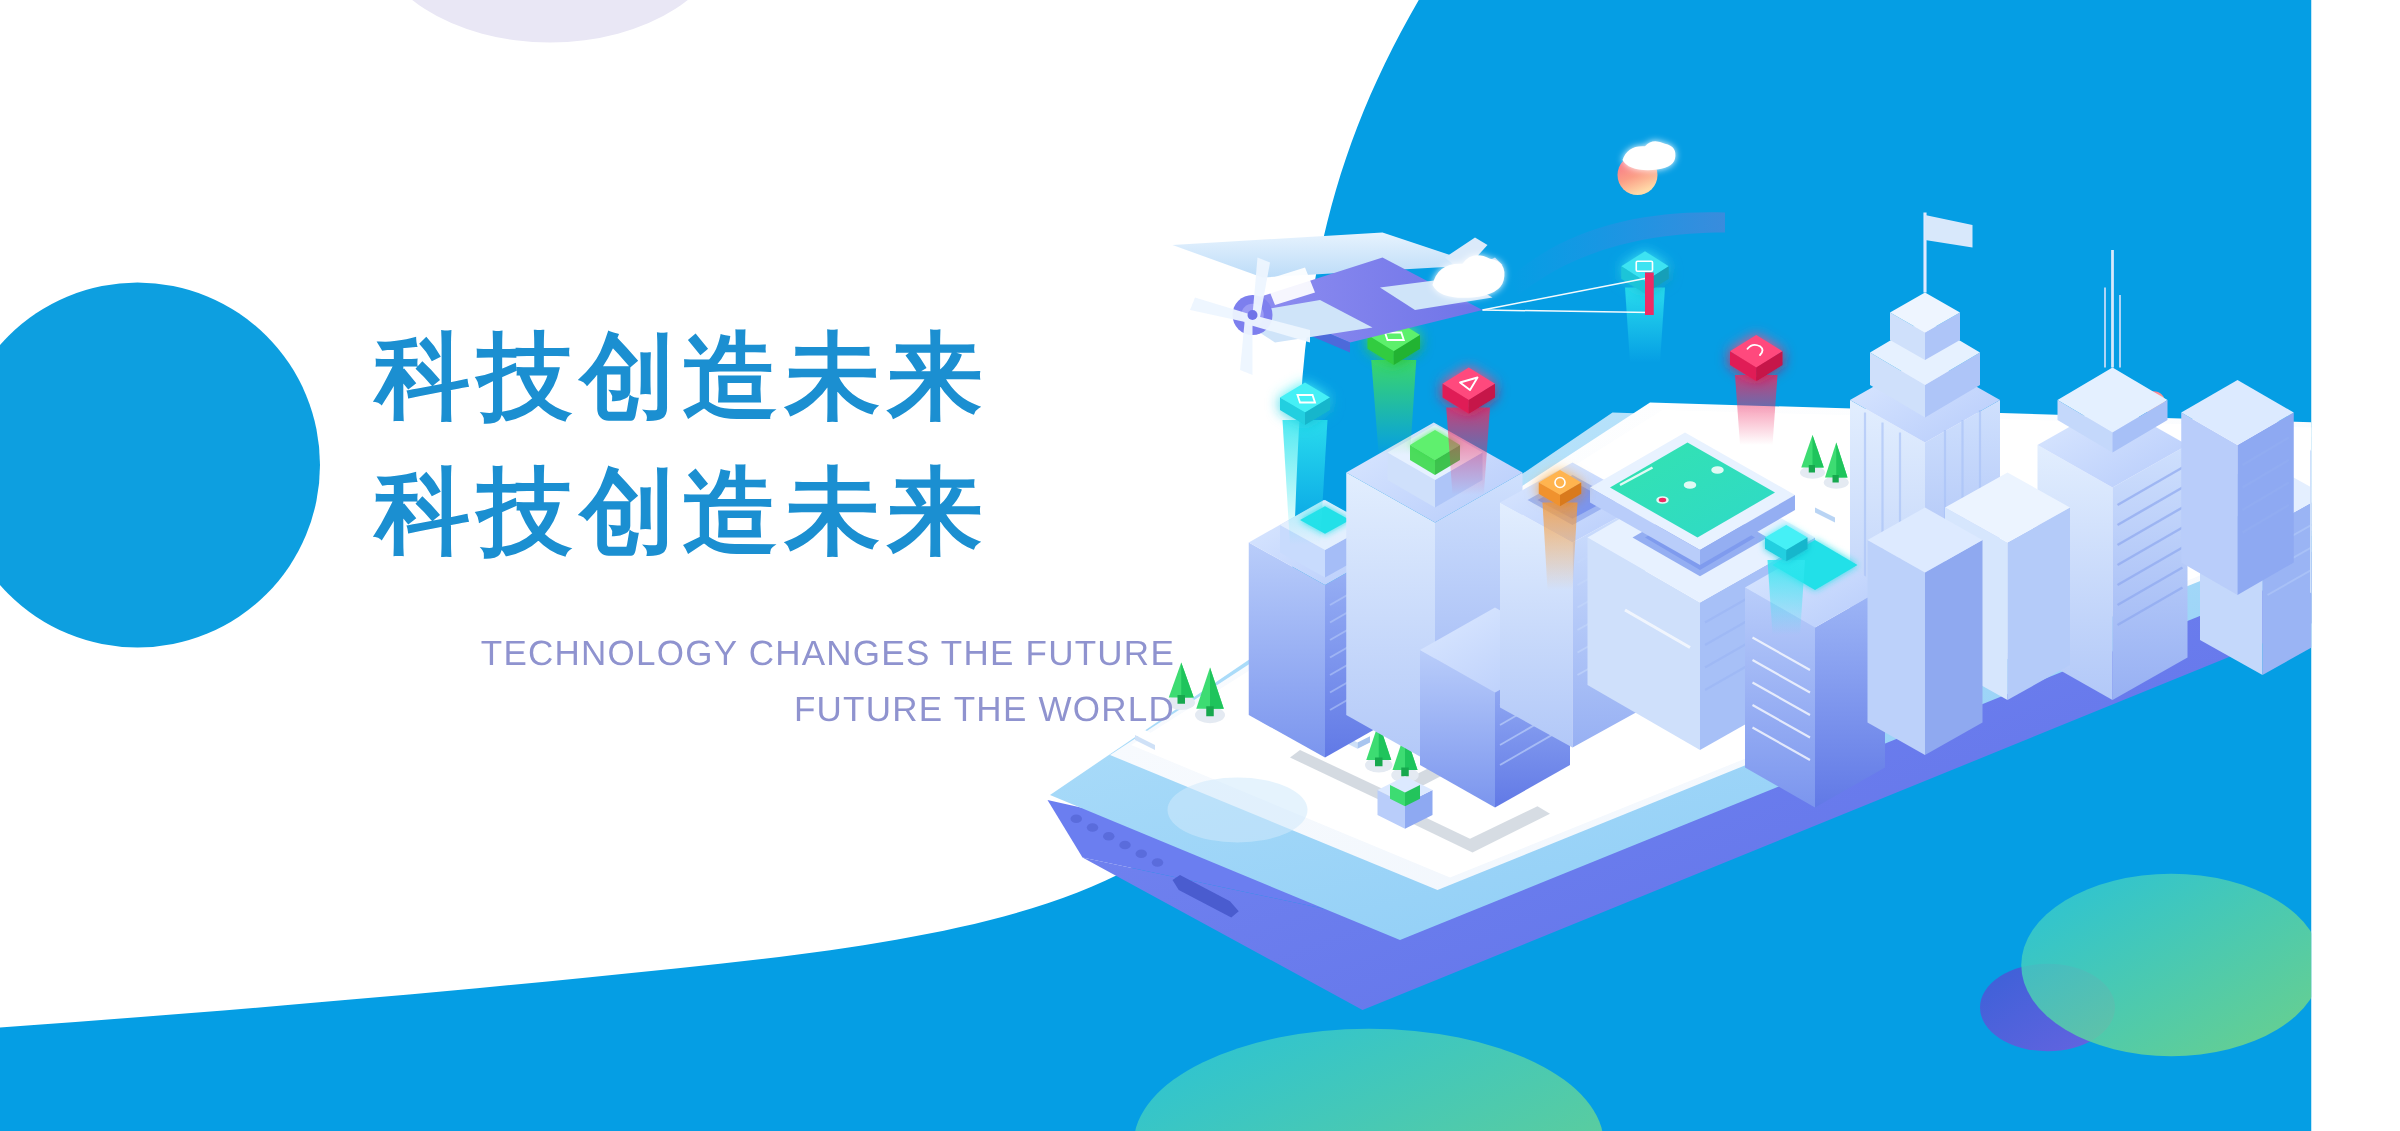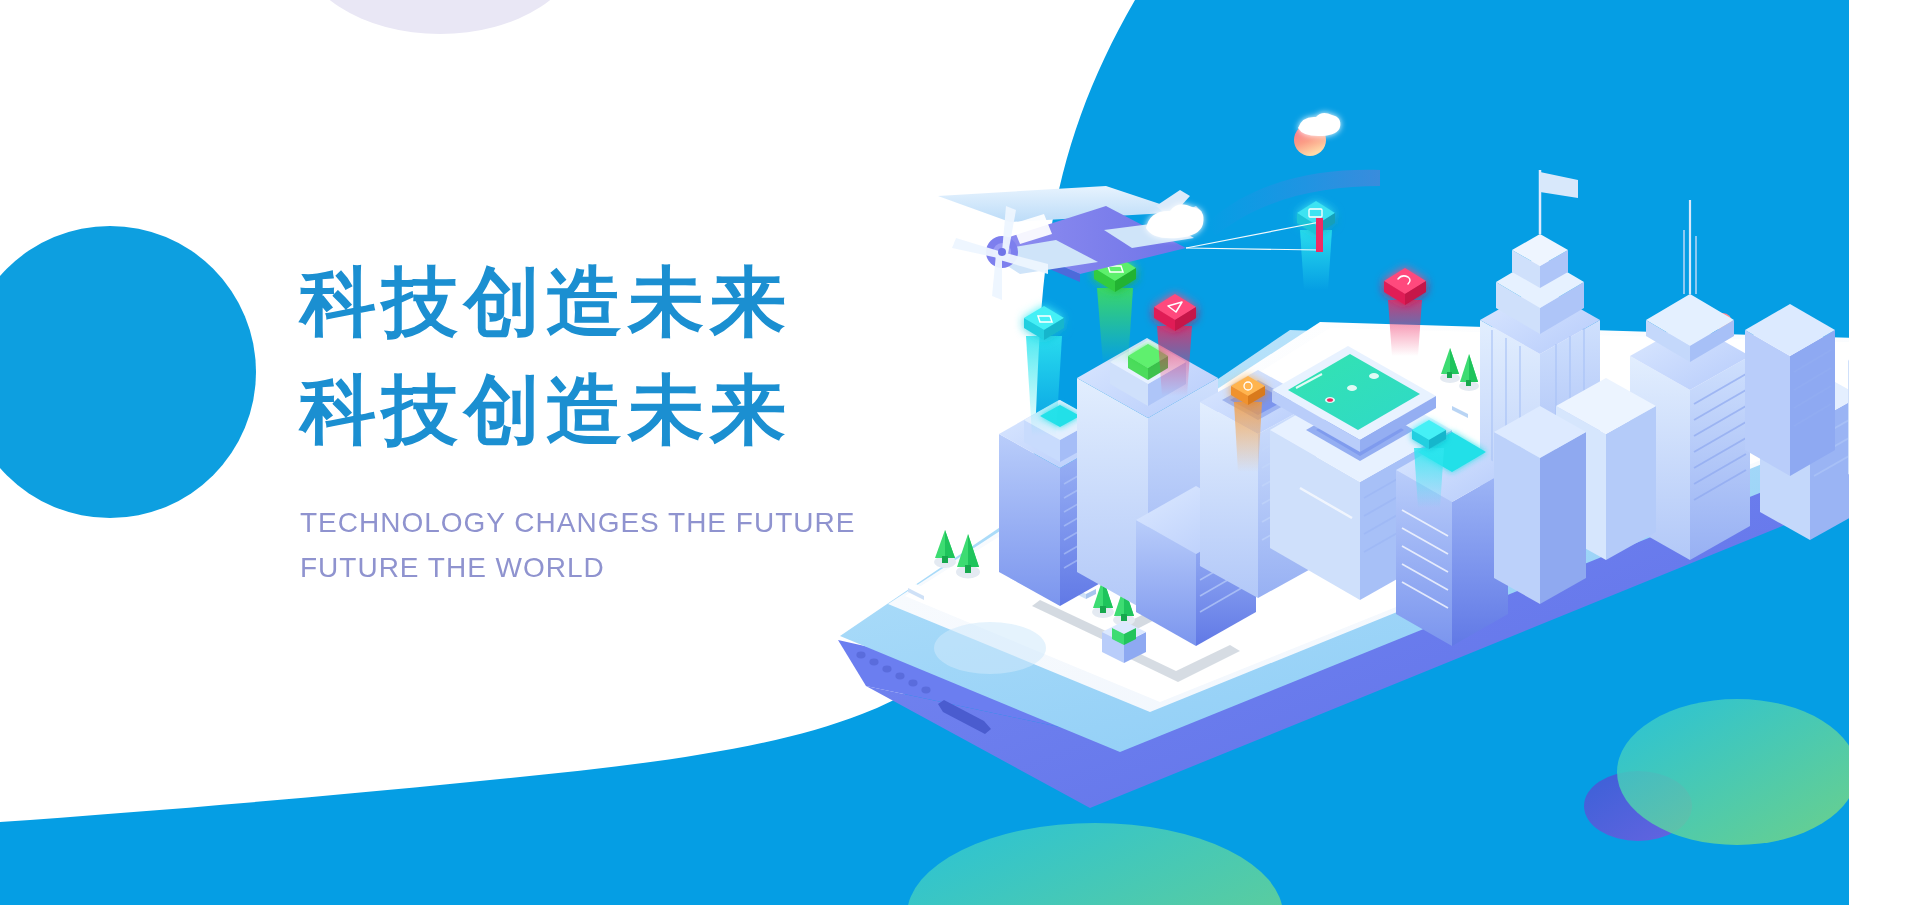--- a/index.html
+++ b/index.html
@@ -28,21 +28,21 @@
   }
   .headline-line {
     font-size:76px;
     font-weight:bold;
     letter-spacing:6px;
     line-height:1.42;
     color:#1b8fd1;
     white-space:nowrap;
     font-family:"Liberation Sans","DejaVu Sans",sans-serif;
   }
-  #subtitle { margin-top:36px; }
+  #subtitle { margin-top:36px;text-align:right; }
   .sub-line {
     font-size:28px;
     letter-spacing:1.0px;
     line-height:1.62;
     color:#8f93cf;
     white-space:nowrap;
     font-weight:400;
   }
 </style>
 </head>

